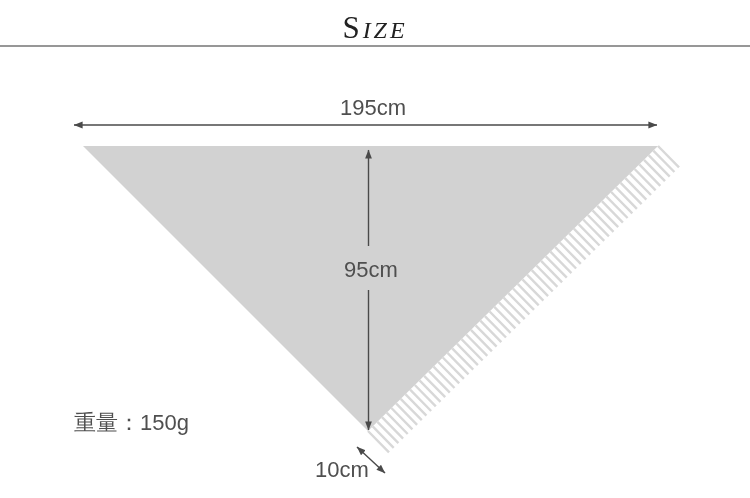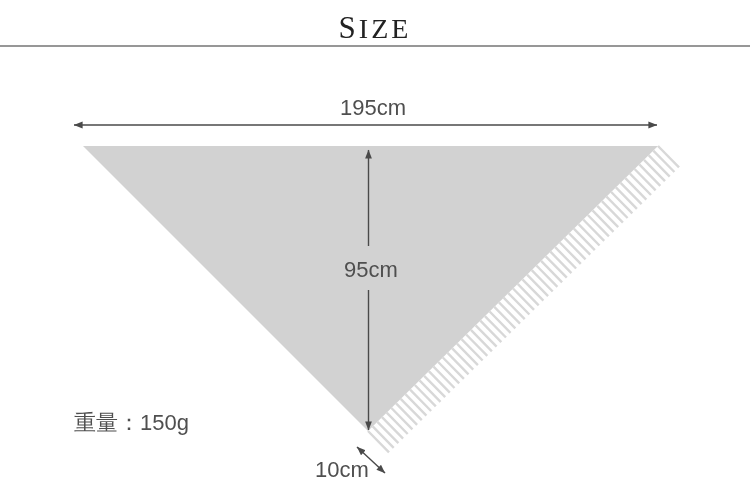--- a/index.html
+++ b/index.html
@@ -4,21 +4,21 @@
 <style>
   html,body{margin:0;padding:0;}
   body{background:#ffffff;font-family:"Liberation Sans","DejaVu Sans",sans-serif;}
   .stage{position:relative;width:750px;height:498px;background:#ffffff;overflow:hidden;}
 
   
   .title{position:absolute;top:12px;left:0;right:0;text-align:center;
          font-family:"Liberation Serif","DejaVu Serif",serif;color:#222222;
          letter-spacing:3px;line-height:31px;white-space:nowrap;}
   .t-big{font-size:31px;vertical-align:baseline;}
-  .t-small{font-size:28px;vertical-align:baseline;}
+  .t-small{font-size:24px;vertical-align:baseline;font-style:italic;}
   .divider{position:absolute;top:45px;left:0;width:750px;height:1.5px;background:#979797;}
 
   
   .diagram{position:absolute;top:0;left:0;}
   .meas-line{fill:none;stroke-width:1.4px;}
   .fringe-lines line{stroke-width:2.4px;stroke-linecap:butt;}
   .label{font-family:"Liberation Sans","DejaVu Sans",sans-serif;font-size:22px;fill:#4f4f4f;}
   .label-mid{text-anchor:middle;}
   .label-start{text-anchor:start;}
 </style>

